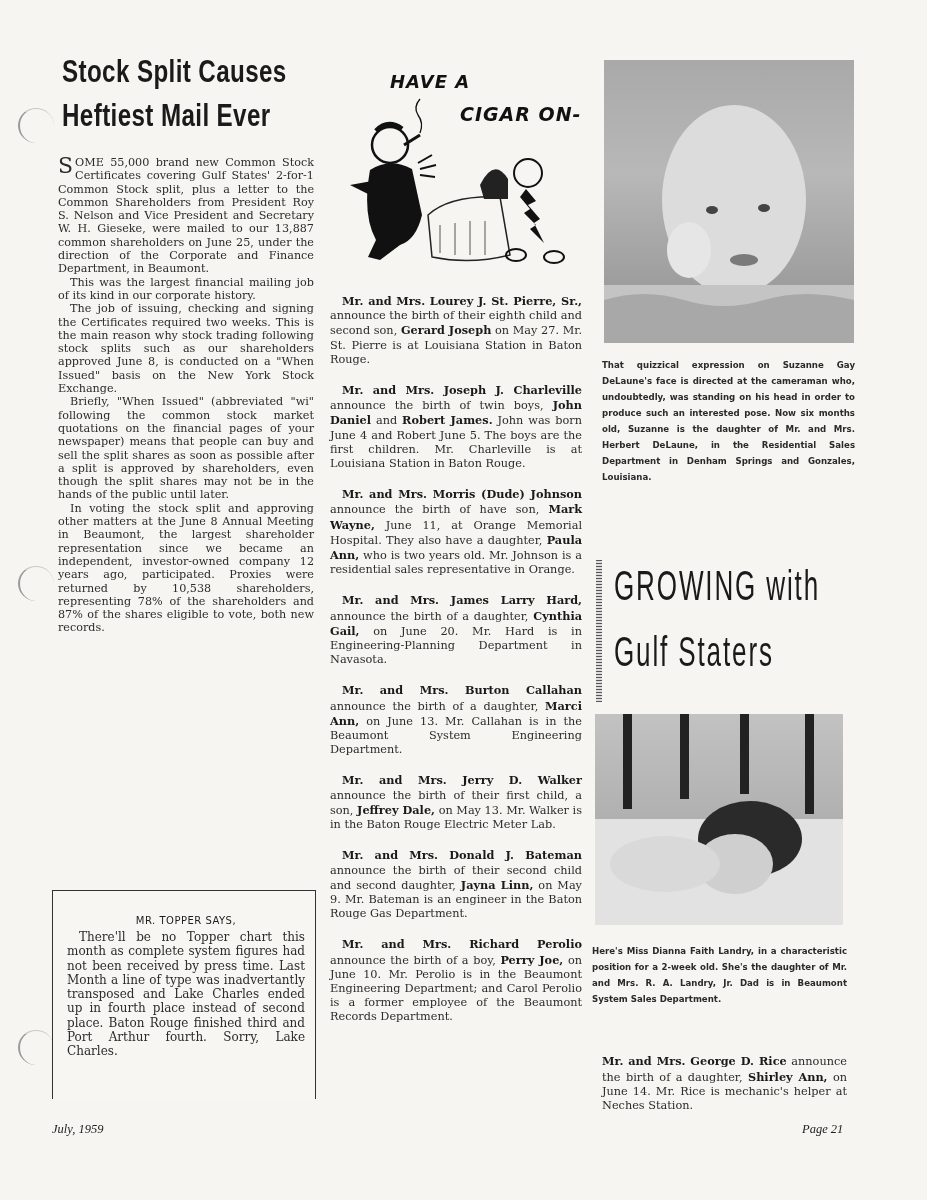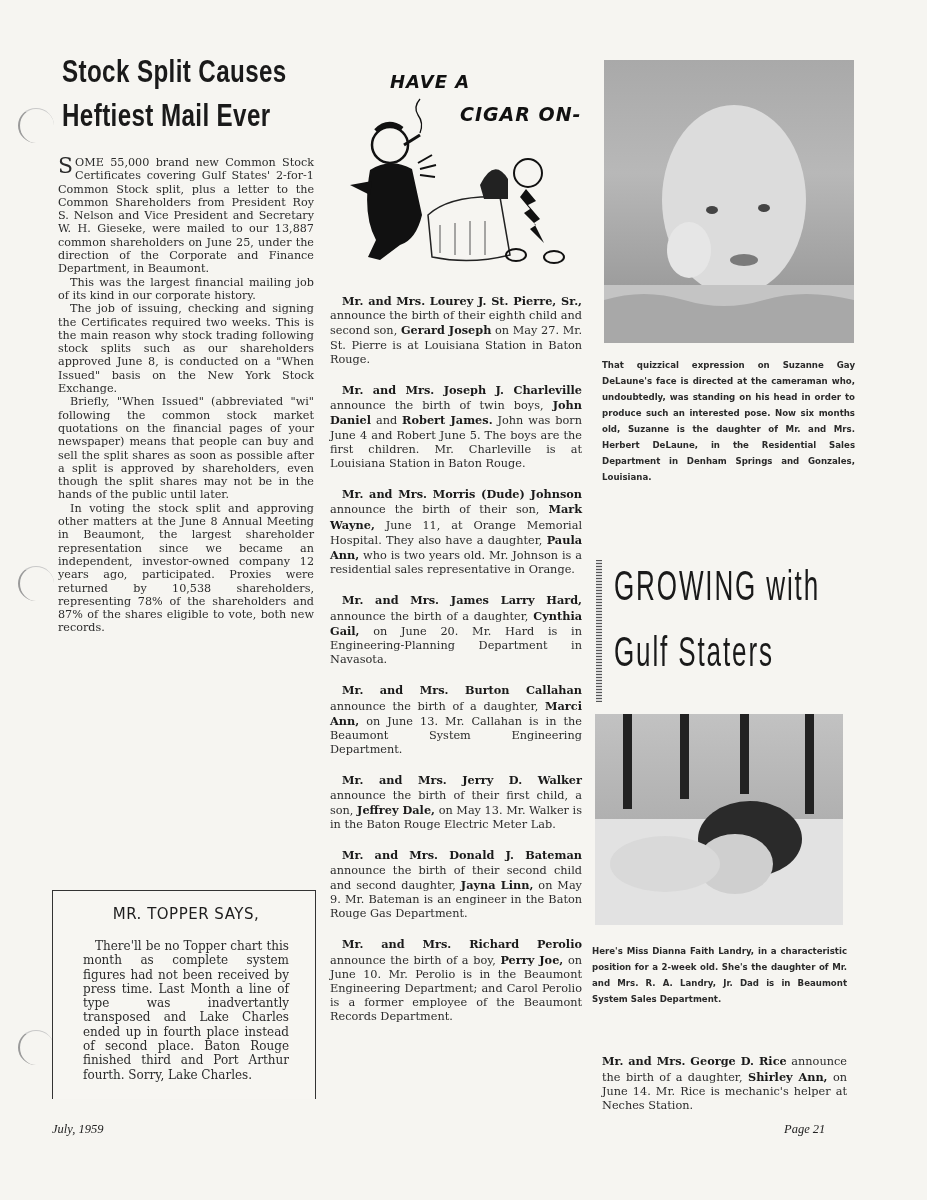--- a/index.html
+++ b/index.html
@@ -16,23 +16,23 @@
   .headline { font-family: "Liberation Sans", sans-serif; font-weight: bold; font-size: 31px;
     line-height: 44px; color: #1a1a1a; margin: 0 0 0 4px; transform: scaleX(0.78); transform-origin: left;
     letter-spacing: 0.5px; white-space: nowrap; }
   .article { margin-top: 18px; font-size: 11.2px; line-height: 13.3px; text-align: justify; }
   .article p { margin: 0; text-indent: 12px; }
   .article p.first { text-indent: 0; }
   .dropcap { font-size: 22px; line-height: 16px; float: left; margin: 2px 2px 0 0; }
 
   .topper { position: absolute; left: 52px; top: 890px; width: 238px; height: 194px;
     border: 1.5px solid #333; border-bottom: none; padding: 14px 10px 0 14px; background: #f7f6f2; }
-  .topper-title { font-family: "DejaVu Sans", sans-serif; font-size: 15px; text-align: center;
-    letter-spacing: 0.5px; margin-bottom: 4px; color: #1d1d1d; }
-  .topper-body { font-size: 12px; line-height: 14.3px; text-align: justify; text-indent: 12px; margin: 16px; }
+  .topper-title { font-family: "DejaVu Sans", sans-serif; font-size: 10px; text-align: center;
+    letter-spacing: 0.5px; margin-bottom: 4px; color: #1d1d1d; margin-top: 10px; }
+  .topper-body { font-size: 12px; line-height: 14.3px; text-align: justify; text-indent: 12px; margin: 0; }
 
   
   .cartoon { position: absolute; left: 340px; top: 52px; width: 250px; height: 210px; margin-top: 13px; }
   .cartoon-text { position: absolute; font-family: "DejaVu Sans", sans-serif; font-weight: bold;
     font-style: italic; color: #111; letter-spacing: 1px; }
   .col2 { position: absolute; left: 330px; top: 278px; width: 252px; font-size: 11.3px;
     line-height: 14.2px; text-align: justify; }
   .col2 p, .col3 .notice p { margin: 16px 0 13px 0; text-indent: 12px; }
   .col2 b, .col3 b { font-weight: bold; color: #1a1a1a; }
 
@@ -51,21 +51,21 @@
     background: repeating-linear-gradient(180deg,#555 0 1px,#ddd 1px 3px); }
   .st-line { position: absolute; left: 18px; font-family: "Liberation Sans", sans-serif;
     font-size: 42px; color: #1a1a1a; letter-spacing: 3px; transform: scaleX(0.62); transform-origin: left;
     white-space: nowrap; font-weight: normal; }
   .notice { position: absolute; left: 602px; top: 1043px; width: 245px; font-size: 11.3px;
     line-height: 14.2px; text-align: justify; }
 
   .footer { position: absolute; top: 1122px; font-family: "Liberation Serif", serif;
     font-style: italic; font-weight: normal; font-size: 12.5px; color: #222; }
   .foot-left { left: 52px; }
-  .foot-right { left: 784px; text-align: right; }
+  .foot-right { left: 802px; text-align: right; }
 </style>
 </head>
 <body>
 
 <div class="page">
 
   <div class="punch" style="top:108px"></div>
   <div class="punch" style="top:566px"></div>
   <div class="punch" style="top:1030px"></div>
 
@@ -106,21 +106,21 @@
       <ellipse cx="176" cy="190" rx="10" ry="6" fill="none" stroke="#111" stroke-width="2"></ellipse>
       <ellipse cx="214" cy="192" rx="10" ry="6" fill="none" stroke="#111" stroke-width="2"></ellipse>
     </svg>
     <div class="cartoon-text" style="left:50px; top:6px; font-size:18px;">HAVE A</div>
     <div class="cartoon-text" style="left:120px; top:38px; font-size:19px;">CIGAR ON-</div>
   </div>
 
   <div class="col2">
     <p><b>Mr. and Mrs. Lourey J. St. Pierre, Sr.,</b><span> announce the birth of their eighth child and second son, </span><b>Gerard Joseph</b><span> on May 27. Mr. St. Pierre is at Louisiana Station in Baton Rouge.</span></p>
     <p><b>Mr. and Mrs. Joseph J. Charleville</b><span> announce the birth of twin boys, </span><b>John Daniel</b><span> and </span><b>Robert James.</b><span> John was born June 4 and Robert June 5. The boys are the first children. Mr. Charleville is at Louisiana Station in Baton Rouge.</span></p>
-    <p><b>Mr. and Mrs. Morris (Dude) Johnson</b><span> announce the birth of their son, </span><b>Mark Wayne,</b><span> June 11, at Orange Memorial Hospital. They also have a daughter, </span><b>Paula Ann,</b><span> who is two years old. Mr. Johnson is a residential sales representative in Orange.</span></p>
+    <p><b>Mr. and Mrs. Morris (Dude) Johnson</b><span> announce the birth of have son, </span><b>Mark Wayne,</b><span> June 11, at Orange Memorial Hospital. They also have a daughter, </span><b>Paula Ann,</b><span> who is two years old. Mr. Johnson is a residential sales representative in Orange.</span></p>
     <p><b>Mr. and Mrs. James Larry Hard,</b><span> announce the birth of a daughter, </span><b>Cynthia Gail,</b><span> on June 20. Mr. Hard is in Engineering-Planning Department in Navasota.</span></p>
     <p><b>Mr. and Mrs. Burton Callahan</b><span> announce the birth of a daughter, </span><b>Marci Ann,</b><span> on June 13. Mr. Callahan is in the Beaumont System Engineering Department.</span></p>
     <p><b>Mr. and Mrs. Jerry D. Walker</b><span> announce the birth of their first child, a son, </span><b>Jeffrey Dale,</b><span> on May 13. Mr. Walker is in the Baton Rouge Electric Meter Lab.</span></p>
     <p><b>Mr. and Mrs. Donald J. Bateman</b><span> announce the birth of their second child and second daughter, </span><b>Jayna Linn,</b><span> on May 9. Mr. Bateman is an engineer in the Baton Rouge Gas Department.</span></p>
     <p><b>Mr. and Mrs. Richard Perolio</b><span> announce the birth of a boy, </span><b>Perry Joe,</b><span> on June 10. Mr. Perolio is in the Beaumont Engineering Department; and Carol Perolio is a former employee of the Beaumont Records Department.</span></p>
   </div>
 
   <div class="photo photo1">
     <svg width="250" height="283" viewBox="0 0 250 283">
       <ellipse cx="130" cy="140" rx="72" ry="95" fill="#dcdcdc"></ellipse>

